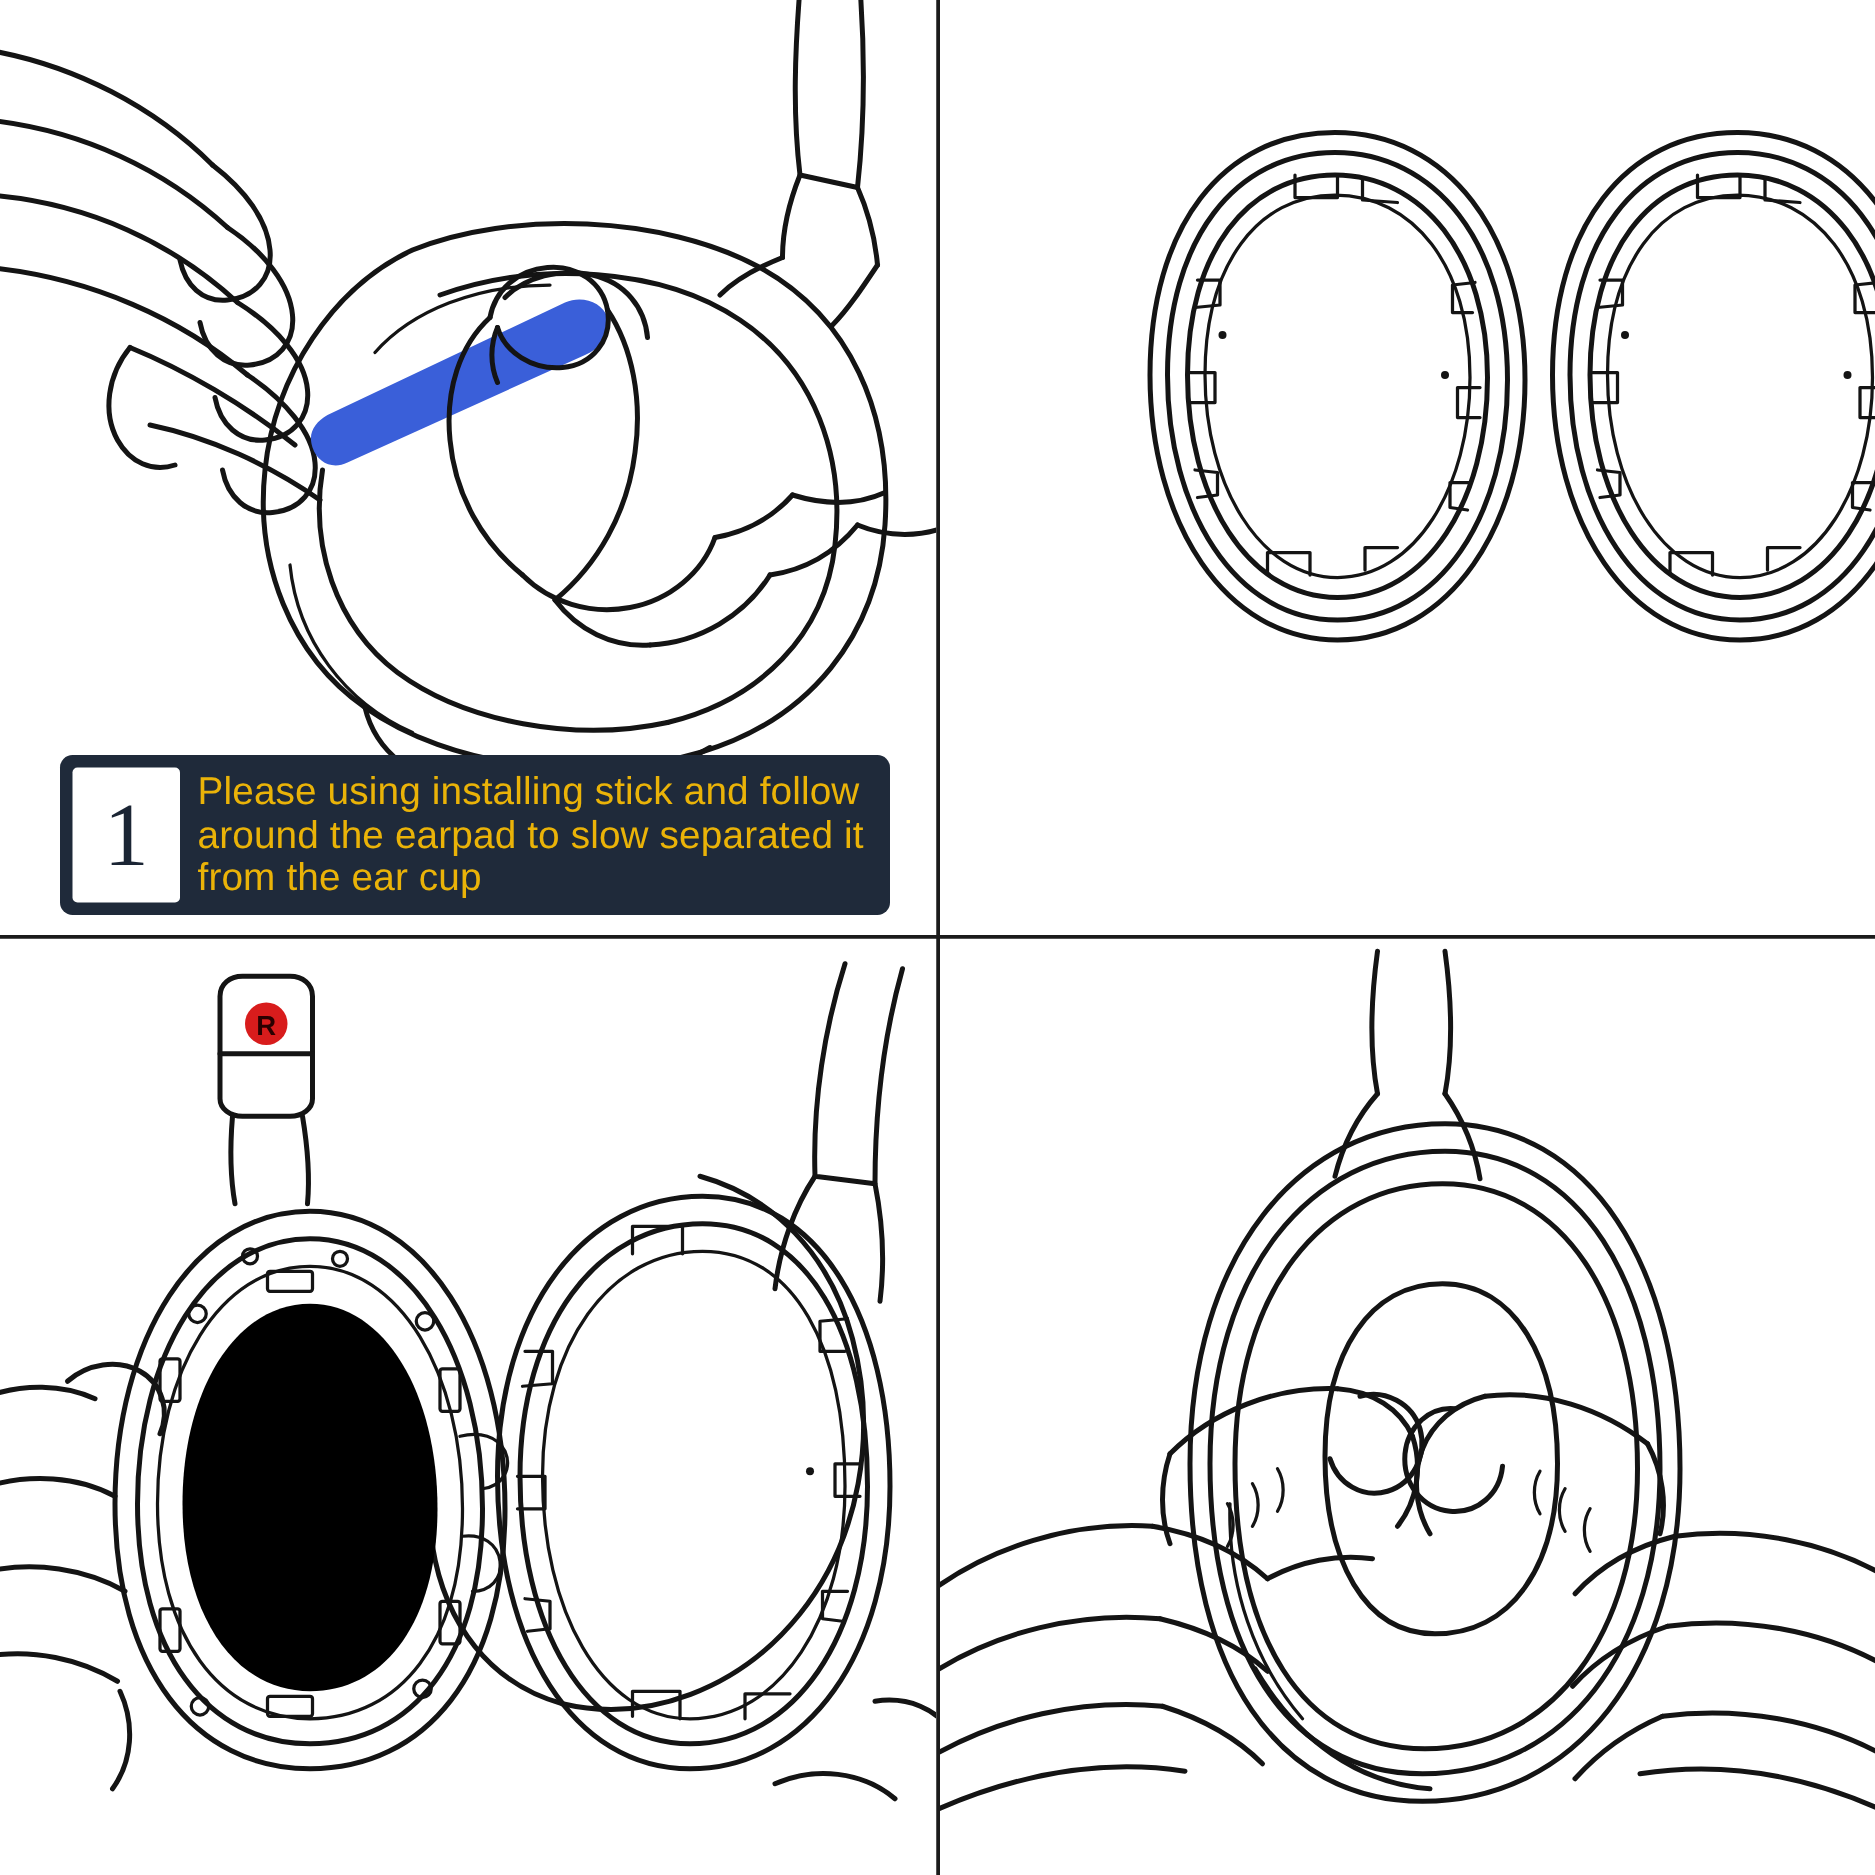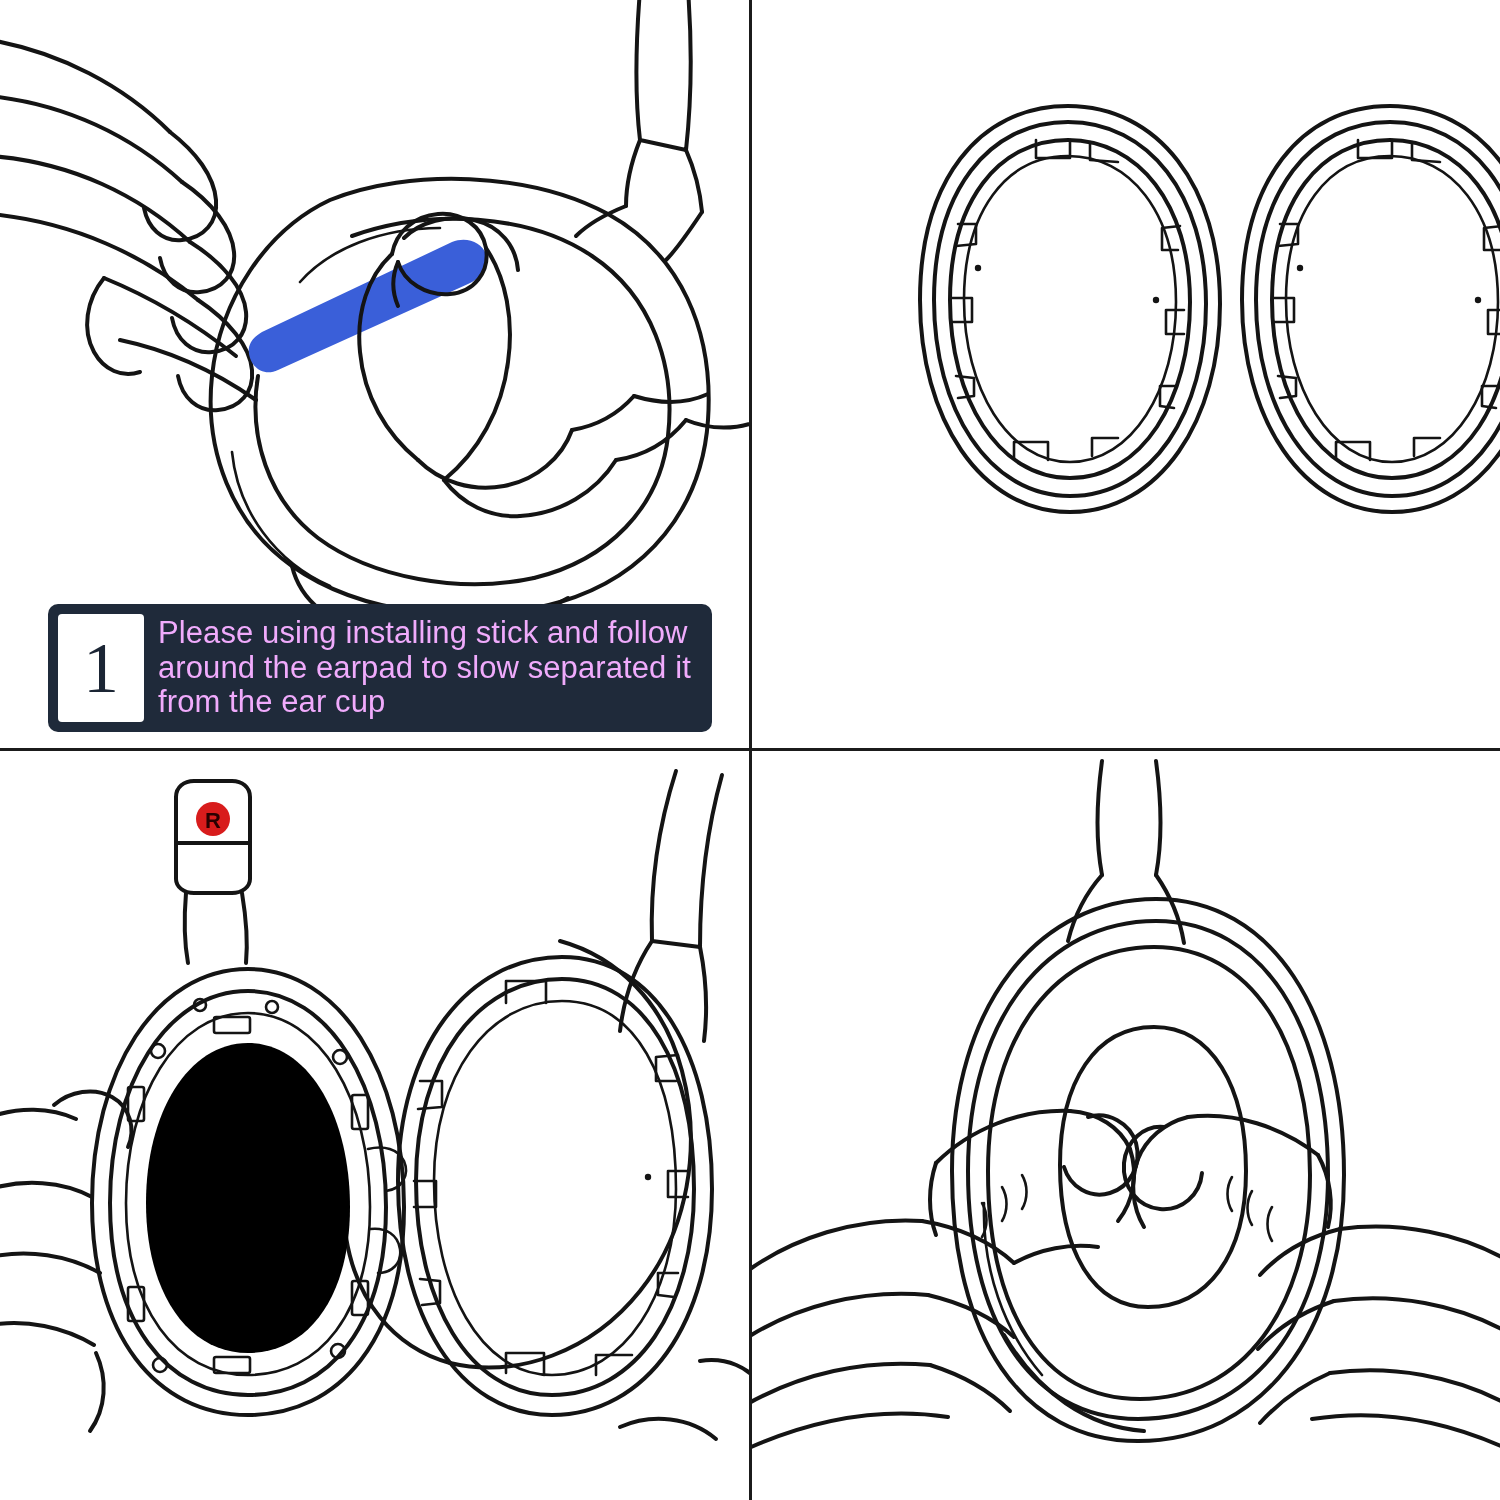--- a/index.html
+++ b/index.html
@@ -78,21 +78,21 @@
     font-size: 72px;
     line-height: 1;
     color: #1b2534;
     font-family: "Liberation Serif", serif;
     font-weight: 400;
   }
   .step-text {
     flex: 1 1 auto;
     display: flex;
     align-items: center;
-    color: #f0abfc;
+    color: #eab308;
     font-size: 31px;
     line-height: 1.12;
     letter-spacing: 0.1px;
   }
 
   
   svg .ln {
     fill: none;
     stroke: #141414;
     stroke-width: 4;

